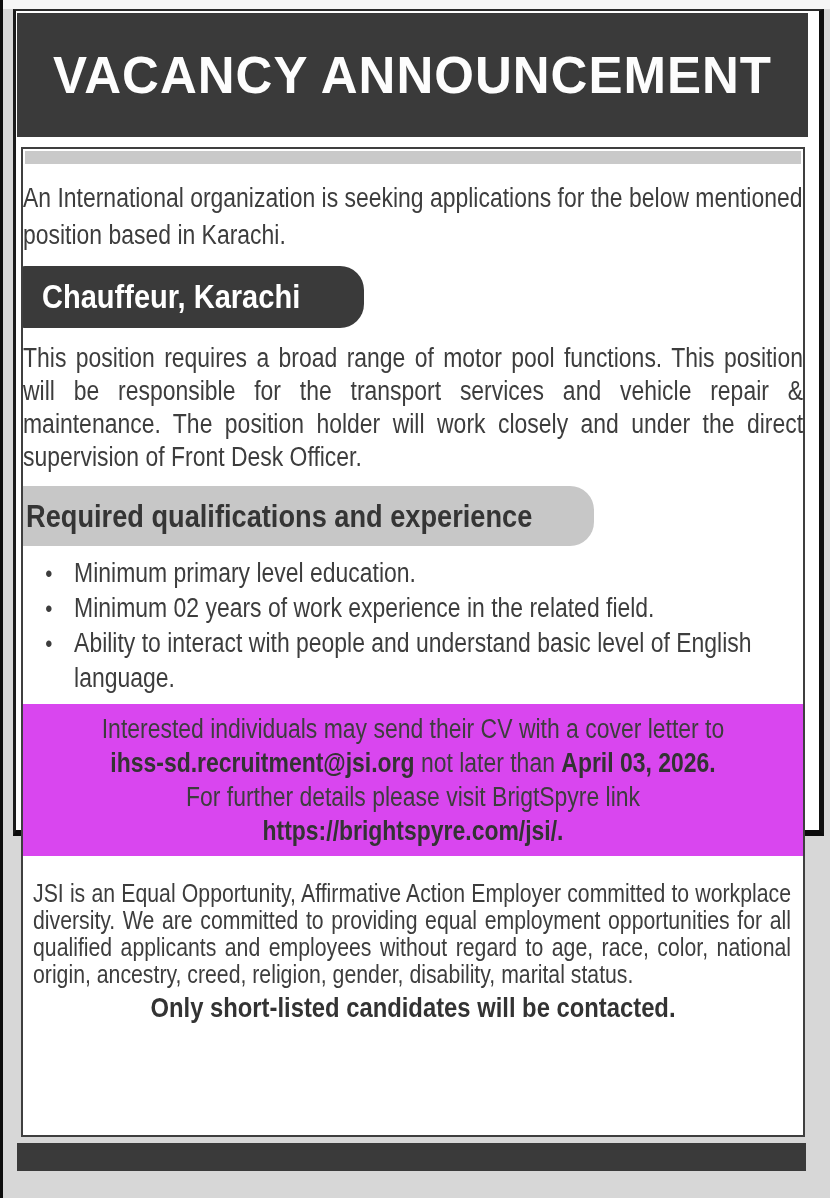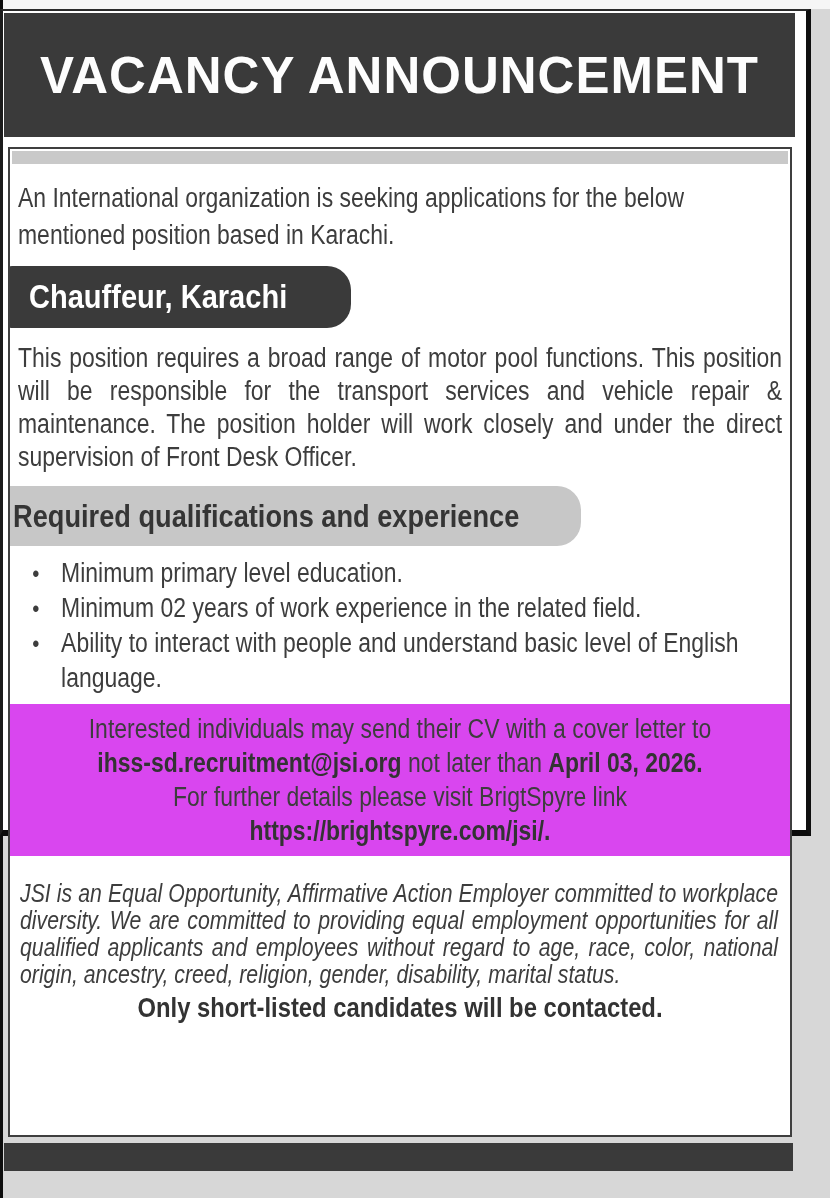--- a/index.html
+++ b/index.html
@@ -6,21 +6,21 @@
   body{
     width:830px;height:1198px;position:relative;overflow:hidden;
     background:#d7d7d7;
     font-family:"Liberation Sans","DejaVu Sans",sans-serif;
     color:#3d3d3d;
   }
   .left-edge{position:absolute;left:0;top:0;width:3px;height:1198px;background:#0d0d0d;}
   .top-strip{position:absolute;left:3px;top:0;width:827px;height:9px;background:#f6f6f6;}
 
   .frame{
-    position:absolute;left:0;top:9px;width:811px;height:827px;box-sizing:border-box;
+    position:absolute;left:13px;top:9px;width:811px;height:827px;box-sizing:border-box;
     background:#ffffff;
     border-top:2px solid #2b2b2b;border-left:3px solid #1b1b1b;
     border-right:5px solid #0f0f0f;border-bottom:6px solid #0b0b0b;
   }
 
   .header-bar{
     margin:2px 11px 0 1px;height:124px;background:#3a3a3a;
     display:flex;align-items:center;justify-content:center;
   }
   .header-title{
@@ -30,21 +30,21 @@
   .content-box{
     margin:10px 0 0 5px;width:784px;height:990px;box-sizing:border-box;
     border:2px solid #3f3f3f;background:#ffffff;overflow:hidden;
   }
   .gray-strip{margin:2px 2px 0 2px;height:13px;background:#c9c9c9;}
 
   
   .cond{width:117.65%;transform:scaleX(0.85);transform-origin:0 0;margin:0;}
   .cond-narrow{width:128.2%;transform:scaleX(0.78);transform-origin:0 0;margin:0;}
 
-  .para-wrap{padding:0 8px;}
+  .para-wrap{padding:0 0;}
   .intro{margin-top:16px;font-size:27px;line-height:37px;}
   .desc{margin-top:14px;font-size:27px;line-height:33px;text-align:justify;}
 
   .chauffeur-badge{
     margin:12px 0 0 -5px;width:346px;height:62px;background:#3a3a3a;
     border-radius:7px 24px 24px 7px;
     display:flex;align-items:center;padding-left:24px;box-sizing:border-box;
   }
   .chauffeur-badge .badge-text{
     color:#ffffff;font-size:33px;font-weight:bold;white-space:nowrap;
@@ -64,21 +64,21 @@
   .bullets-wrap{padding:0 10px 0 12px;}
   .bullets{list-style:none;padding:0;margin:10px 0 0 0;font-size:27px;line-height:35px;}
   .bullet-item{display:flex;}
   .dot{flex:0 0 46px;padding-left:12px;box-sizing:border-box;font-size:24px;}
   .bullet-text{flex:1;}
 
   .apply-box{margin-top:8px;background:#d946ef;padding:8px 10px;box-sizing:border-box;}
   .apply-inner{text-align:center;font-size:27px;line-height:34px;}
   .strong{font-weight:bold;color:#333333;}
 
-  .legal-wrap{padding:0 12px 0 10px;font-style:italic;}
+  .legal-wrap{padding:0 12px 0 10px;}
   .eeo{margin-top:24px;font-size:25px;line-height:27px;text-align:justify;}
   .child-safe{margin-top:8px;font-size:25px;line-height:26px;text-align:justify;}
 
   .note-wrap{padding:0 10px;}
   .note{margin-top:4px;height:30px;font-size:28px;font-weight:bold;text-align:center;color:#333333;}
 
   .footer-bar{margin:6px 0 0 1px;width:789px;height:28px;background:#3a3a3a;}
 </style>
 </head>
 <body>

